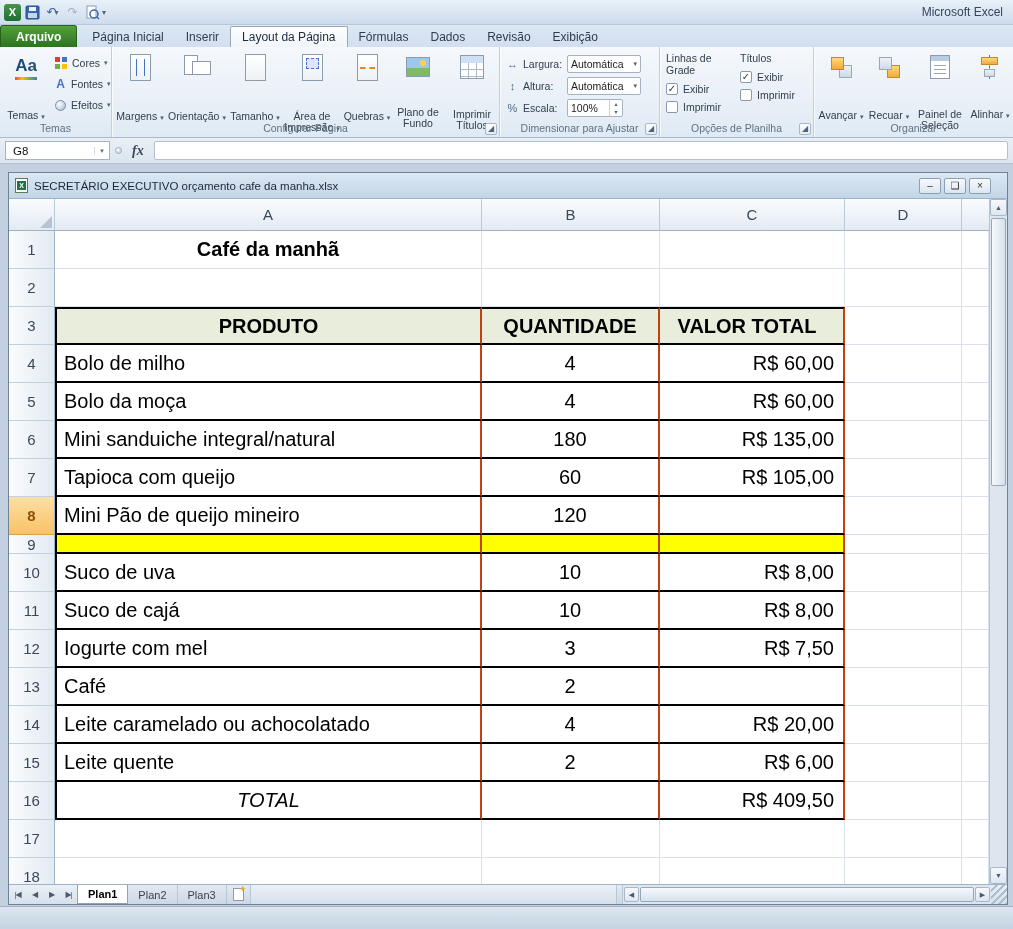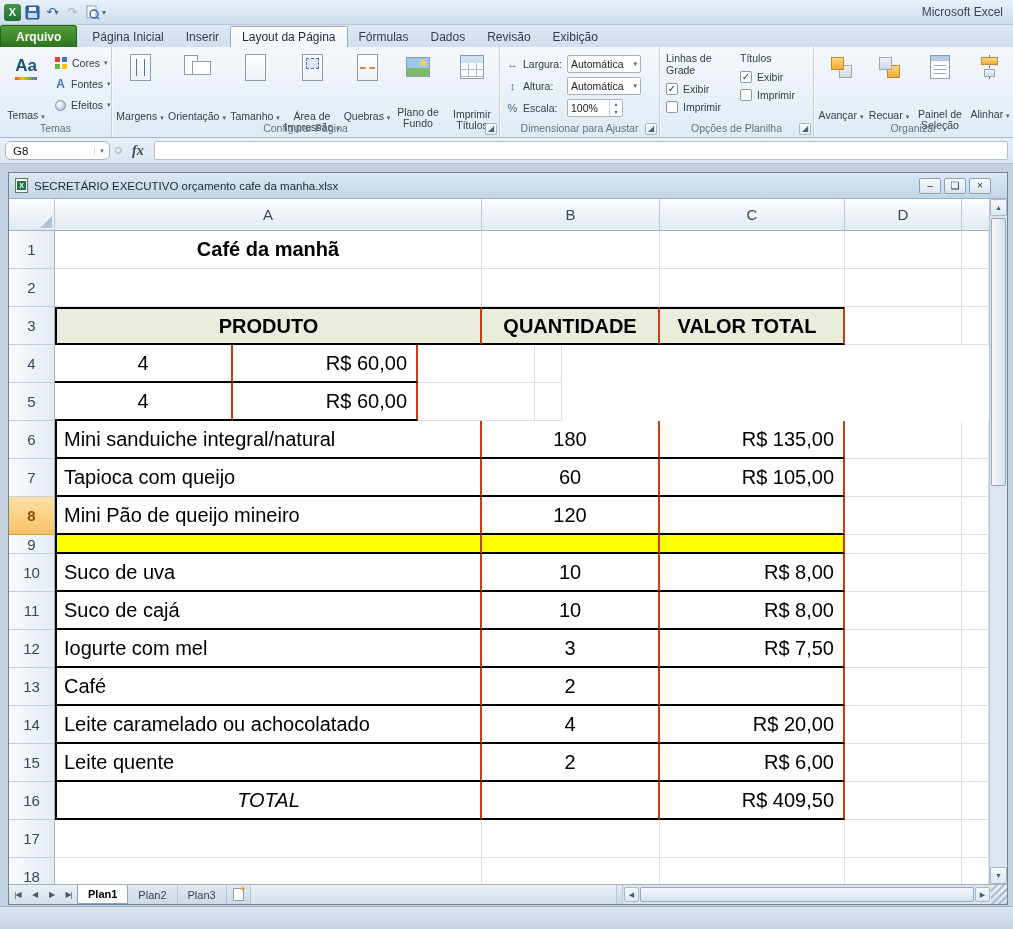--- a/index.html
+++ b/index.html
@@ -78,21 +78,21 @@
 .icon-panel{width:20px;height:24px;margin-top:3px;background:#fff;border:1px solid #8d9cad;position:relative;flex:none;}
 .icon-panel::before{content:"";position:absolute;left:0;right:0;top:0;height:5px;background:#b8cce4;}
 .icon-panel::after{content:"";position:absolute;left:3px;right:3px;top:9px;height:10px;background:repeating-linear-gradient(#9aa8b8 0 1px,#0000 1px 4px);}
 .icon-align{position:relative;width:24px;height:24px;margin-top:3px;flex:none;}
 .icon-align::before{content:"";position:absolute;left:11px;top:0;bottom:0;border-left:1px dashed #4472c4;}
 .icon-align .a1{position:absolute;left:3px;top:2px;width:17px;height:8px;background:linear-gradient(#ffd97c,#f2a93b);border:1px solid #c08a2e;}
 .icon-align .a2{position:absolute;left:6px;bottom:2px;width:11px;height:8px;background:linear-gradient(#eef2f6,#cfd9e3);border:1px solid #9aa8b8;}
 
 
 .formulabar{position:absolute;top:138px;left:0;right:0;height:26px;background:linear-gradient(#e9eff6,#dce5ef);border-bottom:1px solid #b3c0d0;display:flex;align-items:center;padding:0 5px;gap:5px;}
-.namebox{width:105px;height:19px;background:#fff;border:1px solid #a5b2c2;display:flex;align-items:center;border-radius:6px;gap:38px;}
+.namebox{width:105px;height:19px;background:#fff;border:1px solid #a5b2c2;display:flex;align-items:center;border-radius:0;gap:38px;}
 .nb-text{flex:1;padding-left:7px;font-size:11.5px;color:#111;}
 .nb-caret{width:15px;border-left:1px solid #d4dbe4;color:#5a6a7e;font-size:7px;text-align:center;}
 .fb-dot{width:7px;height:7px;border-radius:50%;background:radial-gradient(circle at 35% 35%,#fdfefe,#b9c6d4);border:1px solid #9fb0c2;}
 .fxbtn{font-style:italic;font-family:"Liberation Serif",serif;font-size:14px;color:#3b4b5d;padding:0 5px;font-weight:bold;}
 .fbar-input{flex:1;height:19px;background:#fff;border:1px solid #b3c0d0;border-radius:2px;font-size:12px;padding-left:4px;color:#000;}
 
 
 .childwin{position:absolute;top:172px;left:8px;width:1000px;height:733px;background:#fff;border:1px solid #6e8396;}
 .childtitle{position:absolute;top:0;left:0;right:0;height:26px;background:linear-gradient(#dce8f3,#c2d5e7);border-bottom:1px solid #9fb2c6;display:flex;align-items:center;padding:0 6px;gap:6px;}
 .doc-icon{width:13px;height:15px;background:#fff;border:1px solid #5f7a5f;position:relative;flex:none;}
@@ -410,27 +410,29 @@
         <div class="srow" style="height: 38px;">
           <div class="rowhead">3</div>
           <div class="cell tb tbl tbt h3" style="width: 427px;">PRODUTO</div>
           <div class="cell tb tbt qty h3" style="width: 178px;">QUANTIDADE</div>
           <div class="cell tb tbt val h3" style="width: 185px; text-align: right;">VALOR TOTAL</div>
           <div class="cell" style="width: 117px;"></div>
           <div class="cell" style="width: 27px;"></div>
         </div>
         <div class="srow" style="height: 38px;">
           <div class="rowhead">4</div>
+          <div class="cell tb tbl prod" style="width: 427px;">Bolo de milho</div>
           <div class="cell tb qty" style="width: 178px;">4</div>
           <div class="cell tb val" style="width: 185px;">R$ 60,00</div>
           <div class="cell" style="width: 117px;"></div>
           <div class="cell" style="width: 27px;"></div>
         </div>
         <div class="srow" style="height: 38px;">
           <div class="rowhead">5</div>
+          <div class="cell tb tbl prod" style="width: 427px;">Bolo da moça</div>
           <div class="cell tb qty" style="width: 178px;">4</div>
           <div class="cell tb val" style="width: 185px;">R$ 60,00</div>
           <div class="cell" style="width: 117px;"></div>
           <div class="cell" style="width: 27px;"></div>
         </div>
         <div class="srow" style="height: 38px;">
           <div class="rowhead">6</div>
           <div class="cell tb tbl prod" style="width: 427px;">Mini sanduiche integral/natural</div>
           <div class="cell tb qty" style="width: 178px;">180</div>
           <div class="cell tb val" style="width: 185px;">R$ 135,00</div>

